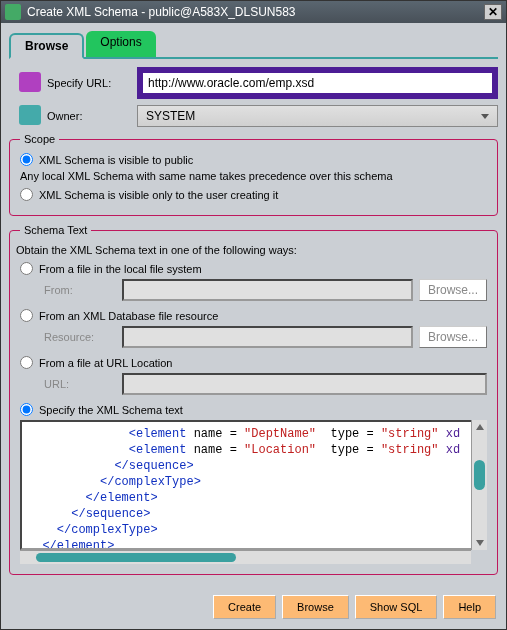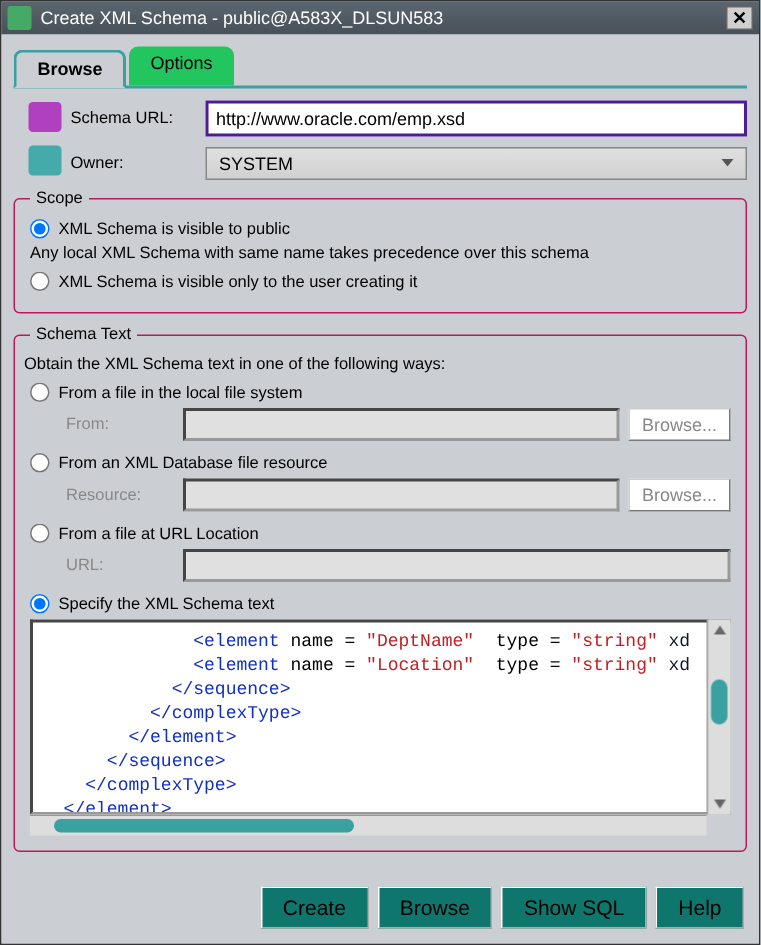--- a/index.html
+++ b/index.html
@@ -12,21 +12,21 @@
 .content { flex: 1; padding: 8px; background: #cbcfd4; overflow: hidden; }
 .tabs { display: flex; border-bottom: 2px solid #3aa0a0; margin-bottom: 8px; }
 .tab { padding: 4px 14px; background: #22c55e; border-top-left-radius: 6px; border-top-right-radius: 6px; margin-right: 2px; font-size: 12px; cursor: pointer; color: #000; }
 .tab.active { background: #cbcfd4; border: 2px solid #3aa0a0; border-bottom: 2px solid #cbcfd4; position: relative; top: 2px; font-weight: bold; }
 .form-row { display: flex; align-items: center; margin-bottom: 6px; padding-left: 4px; }
 .form-row .icon-block { width: 34px; text-align: center; }
 .icon-box { width: 22px; height: 20px; display: inline-block; }
 .icon-box.schema { background: #b040c0; border-radius: 3px; }
 .icon-box.owner { background: #4aa; border-radius: 3px; }
 .form-row label { width: 90px; color: #000; }
-.form-row input[type=text] { flex: 1; border: 2px solid #4c1d95; background: #fff; padding: 3px 5px; font-size: 12px; }
+.form-row input[type=text] { flex: 1; border: 6px solid #4c1d95; background: #fff; padding: 3px 5px; font-size: 12px; }
 .form-row .select { flex: 1; border: 1px solid #888; background: linear-gradient(180deg,#e0e0e0,#d0d0d0); padding: 3px 8px; font-size: 12px; display: flex; justify-content: space-between; align-items: center; cursor: pointer; }
 .select .arrow { width: 0; height: 0; border-left: 4px solid transparent; border-right: 4px solid transparent; border-top: 5px solid #555; }
 fieldset { border: 1px solid #be185d; border-radius: 4px; padding: 8px 10px 10px 10px; margin-bottom: 8px; }
 legend { font-size: 11px; color: #000; padding: 0 4px; }
 .radio-row { display: flex; align-items: center; margin-bottom: 4px; }
 .radio-row input[type=radio] { margin-right: 6px; }
 .sub-text { color: #000; margin-bottom: 6px; }
 .sub-row { display: flex; align-items: center; margin: 4px 0 8px 24px; gap: 6px; }
 .sub-row label { width: 72px; color: #888; }
 .sub-row input[type=text] { flex: 1; border: 2px inset #999; background: #e0e0e0; padding: 3px 5px; font-size: 11px; }
@@ -35,44 +35,44 @@
 .code-scroll-wrap { position: relative; }
 .vscroll { position: absolute; right: 0; top: 0; bottom: 14px; width: 16px; background: #ddd; border-left: 1px solid #999; }
 .vscroll .thumb { position: absolute; left: 2px; right: 2px; top: 40px; height: 30px; background: #3aa0a0; border-radius: 8px; }
 .vscroll .arrow-up, .vscroll .arrow-down { position: absolute; left: 0; right: 0; height: 14px; display: flex; align-items: center; justify-content: center; }
 .vscroll .arrow-up { top: 0; } .vscroll .arrow-down { bottom: 0; }
 .vscroll .tri-up { width: 0; height: 0; border-left: 4px solid transparent; border-right: 4px solid transparent; border-bottom: 6px solid #666; }
 .vscroll .tri-down { width: 0; height: 0; border-left: 4px solid transparent; border-right: 4px solid transparent; border-top: 6px solid #666; }
 .hscroll { height: 14px; background: #ddd; border-top: 1px solid #999; margin-top: 0; position: relative; margin-right: 16px; }
 .hscroll .hthumb { position: absolute; top: 2px; bottom: 2px; left: 16px; width: 200px; background: #3aa0a0; border-radius: 8px; }
 .code-line .kw { color: #1030c0; }
-.code-line .attr { color: #0f172a; }
+.code-line .attr { color: #4c1d95; }
 .code-line .str { color: #c02020; }
 .footer { padding: 10px; display: flex; justify-content: flex-end; gap: 6px; background: #cbcfd4; }
-.footer button { padding: 5px 14px; font-size: 14px; background: #0f766e; border: 1px outset #fff; cursor: pointer; }
+.footer button { padding: 5px 14px; font-size: 11px; background: #fdba74; border: 1px outset #fff; cursor: pointer; }
 </style>
 </head>
 <body>
 
 <div class="window">
   <div class="titlebar">
     <span class="icon"></span>
     <span class="title-text">Create XML Schema - public@A583X_DLSUN583</span>
     <span class="close-btn">✕</span>
   </div>
 
   <div class="content">
     <div class="tabs">
       <div class="tab active">Browse</div>
       <div class="tab">Options</div>
     </div>
 
     <div class="form-row">
       <span class="icon-block"><span class="icon-box schema"></span></span>
-      <label>Schema URL:</label>
+      <label>Specify URL:</label>
       <input type="text" value="http://www.oracle.com/emp.xsd" style="">
     </div>
     <div class="form-row">
       <span class="icon-block"><span class="icon-box owner"></span></span>
       <label>Owner:</label>
       <div class="select">
         <span>SYSTEM</span>
         <span class="arrow"></span>
       </div>
     </div>

